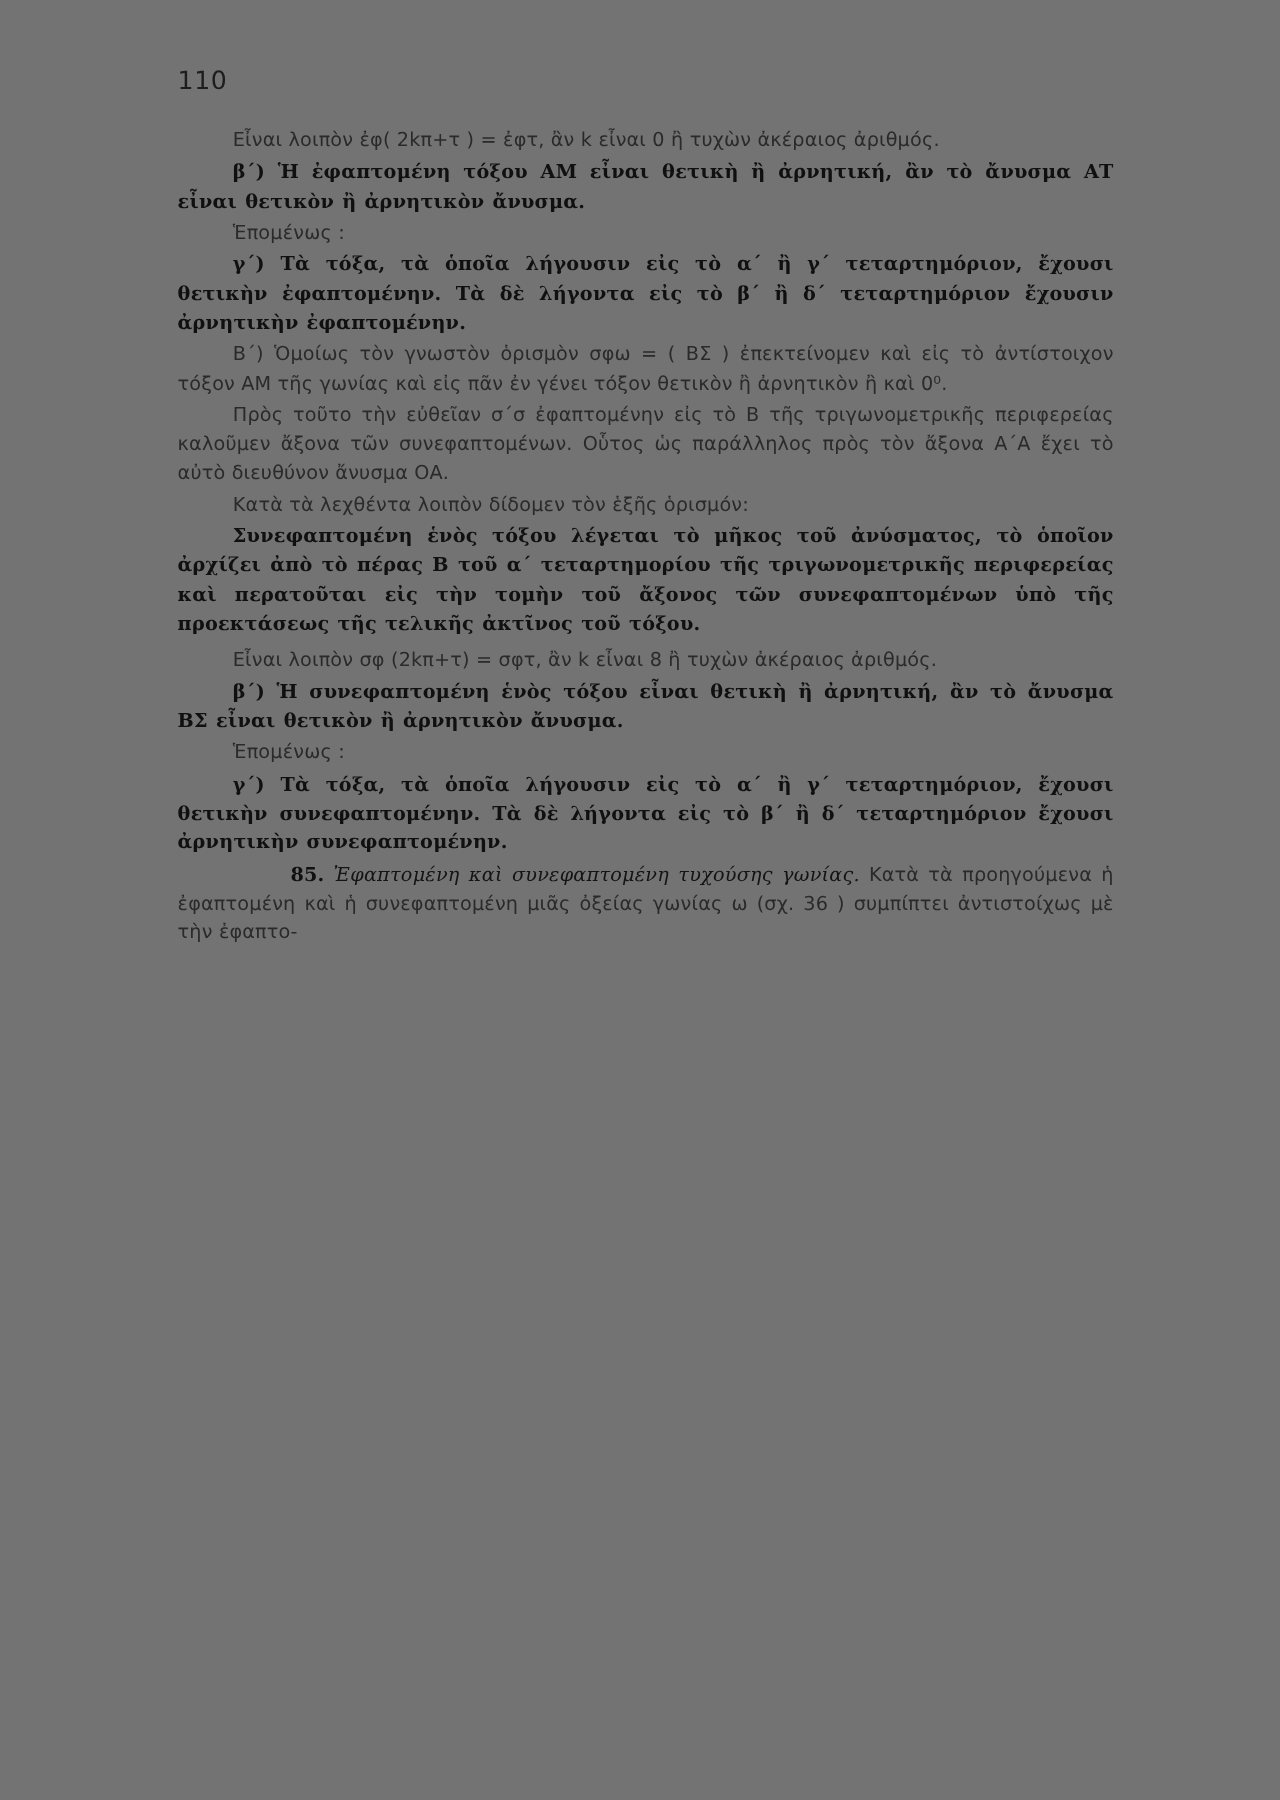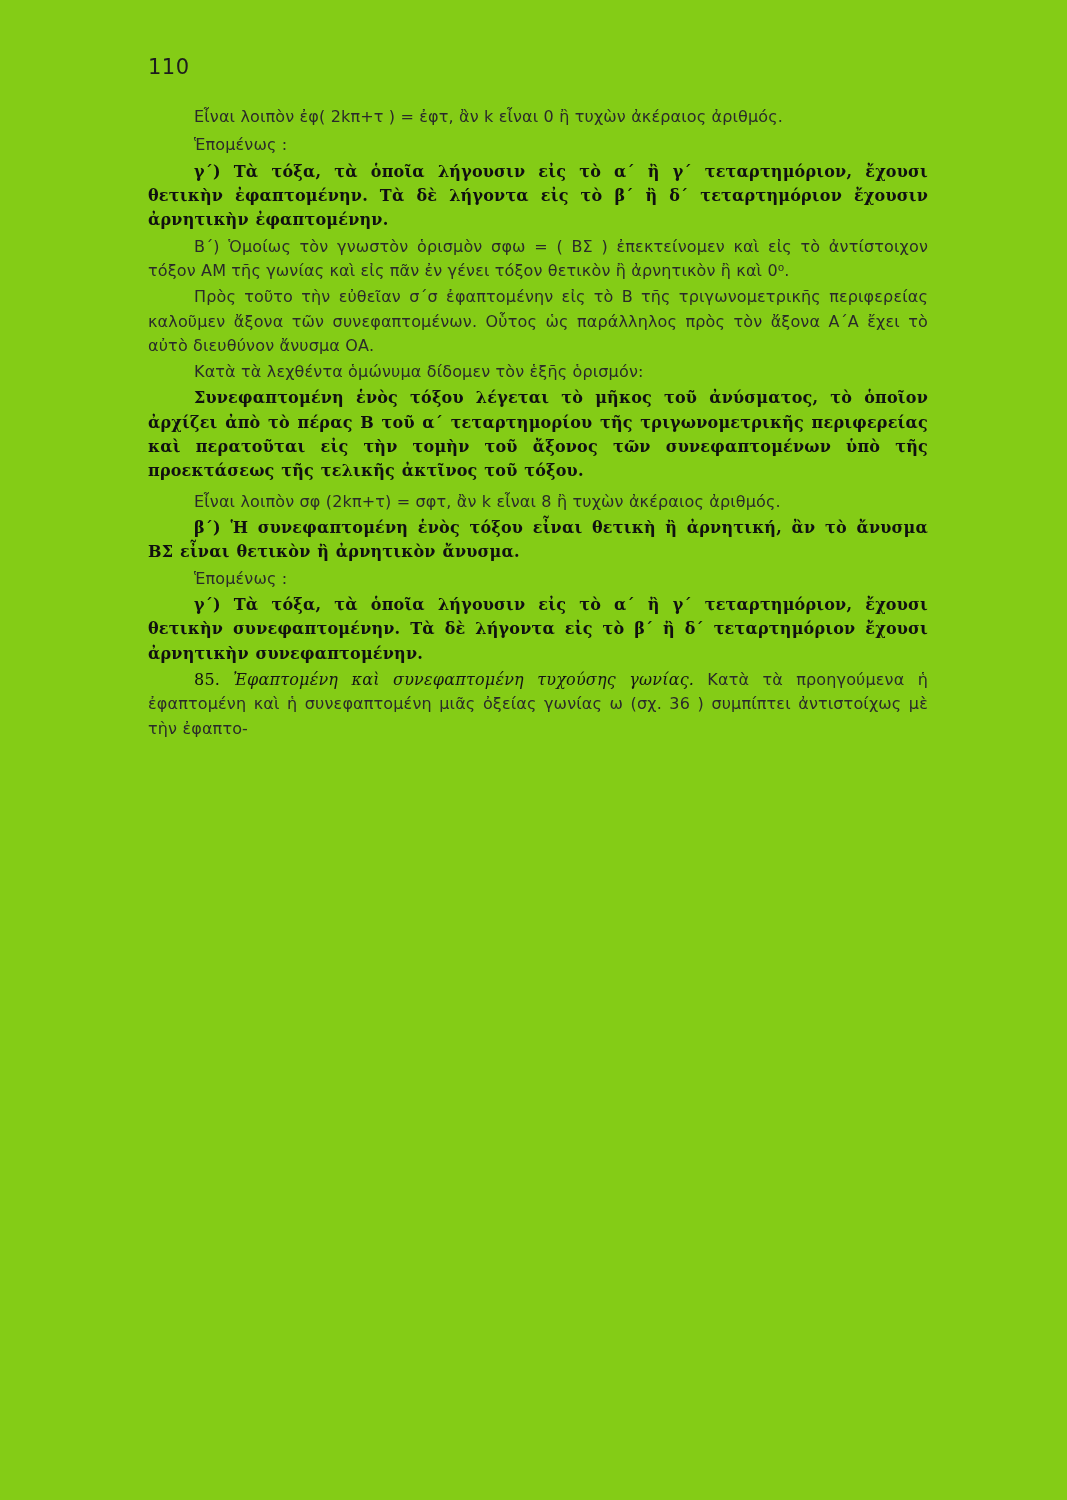--- a/index.html
+++ b/index.html
@@ -11,21 +11,21 @@
     width: 1067px;
     height: 1500px;
     overflow: hidden;
     font-family: "DejaVu Sans", sans-serif;
     color: #151515;
   }
   .page {
     position: relative;
     width: 1067px;
     height: 1500px;
-    background: #84cc16;
+    background: #737373;
   }
   .page-number {
     position: absolute;
     top: 55px;
     left: 148px;
     font-size: 21px;
     color: #1d1d1d;
     letter-spacing: 0.5px;
   }
   .body-text {
@@ -61,45 +61,47 @@
     word-spacing: 1px;
   }
   .semi {
     font-family: "DejaVu Serif", serif;
     font-weight: 400;
     color: #141414;
     letter-spacing: 0.2px;
     font-style: italic;
   }
   .blk {
-    font-weight: 400;
+    font-weight: 700;
+    margin-left: 48px;
   }
   .spacer-2 { height: 2px; }
 </style>
 </head>
 <body>
 
 <div class="page">
 
   <div class="page-number">110</div>
 
   <div class="body-text">
 
     <p class="light indent">Εἶναι λοιπὸν ἐφ( 2kπ+τ ) = ἐφτ, ἂν k εἶναι 0 ἢ τυχὼν ἀκέραιος ἀριθμός.</p>
     <div class="spacer-2"></div>
+    <p class="bold indent">β΄) Ἡ ἐφαπτομένη τόξου ΑΜ εἶναι θετικὴ ἢ ἀρνητική, ἂν τὸ ἄνυσμα ΑΤ εἶναι θετικὸν ἢ ἀρνητικὸν ἄνυσμα.</p>
     <div class="spacer-2"></div>
     <p class="light indent">Ἑπομένως :</p>
     <div class="spacer-2"></div>
     <p class="bold indent">γ΄) Τὰ τόξα, τὰ ὁποῖα λήγουσιν εἰς τὸ α΄ ἢ γ΄ τεταρτημόριον, ἔχουσι θετικὴν ἐφαπτομένην. Τὰ δὲ λήγοντα εἰς τὸ β΄ ἢ δ΄ τεταρτημόριον ἔχουσιν ἀρνητικὴν ἐφαπτομένην.</p>
     <div class="spacer-2"></div>
     <p class="light indent">Β΄) Ὁμοίως τὸν γνωστὸν ὁρισμὸν σφω = ( ΒΣ ) ἐπεκτείνομεν καὶ εἰς τὸ ἀντίστοιχον τόξον ΑΜ τῆς γωνίας καὶ εἰς πᾶν ἐν γένει τόξον θετικὸν ἢ ἀρνητικὸν ἢ καὶ 0⁰.</p>
     <div class="spacer-2"></div>
     <p class="light indent">Πρὸς τοῦτο τὴν εὐθεῖαν σ΄σ ἐφαπτομένην εἰς τὸ Β τῆς τριγωνομετρικῆς περιφερείας καλοῦμεν ἄξονα τῶν συνεφαπτομένων. Οὗτος ὡς παράλληλος πρὸς τὸν ἄξονα Α΄Α ἔχει τὸ αὐτὸ διευθύνον ἄνυσμα ΟΑ.</p>
     <div class="spacer-2"></div>
-    <p class="light indent">Κατὰ τὰ λεχθέντα ὁμώνυμα δίδομεν τὸν ἑξῆς ὁρισμόν:</p>
+    <p class="light indent">Κατὰ τὰ λεχθέντα λοιπὸν δίδομεν τὸν ἑξῆς ὁρισμόν:</p>
     <div class="spacer-2"></div>
     <p class="bold indent">Συνεφαπτομένη ἑνὸς τόξου λέγεται τὸ μῆκος τοῦ ἀνύσματος, τὸ ὁποῖον ἀρχίζει ἀπὸ τὸ πέρας Β τοῦ α΄ τεταρτημορίου τῆς τριγωνομετρικῆς περιφερείας καὶ περατοῦται εἰς τὴν τομὴν τοῦ ἄξονος τῶν συνεφαπτομένων ὑπὸ τῆς προεκτάσεως τῆς τελικῆς ἀκτῖνος τοῦ τόξου.</p>
     <div class="spacer-2"></div>
     <div class="spacer-2"></div>
     <div class="spacer-2"></div>
     <p class="light indent">Εἶναι λοιπὸν σφ (2kπ+τ) = σφτ, ἂν k εἶναι 8 ἢ τυχὼν ἀκέραιος ἀριθμός.</p>
     <div class="spacer-2"></div>
     <p class="bold indent">β΄) Ἡ συνεφαπτομένη ἑνὸς τόξου εἶναι θετικὴ ἢ ἀρνητική, ἂν τὸ ἄνυσμα ΒΣ εἶναι θετικὸν ἢ ἀρνητικὸν ἄνυσμα.</p>
     <div class="spacer-2"></div>
     <p class="light indent">Ἑπομένως :</p>

